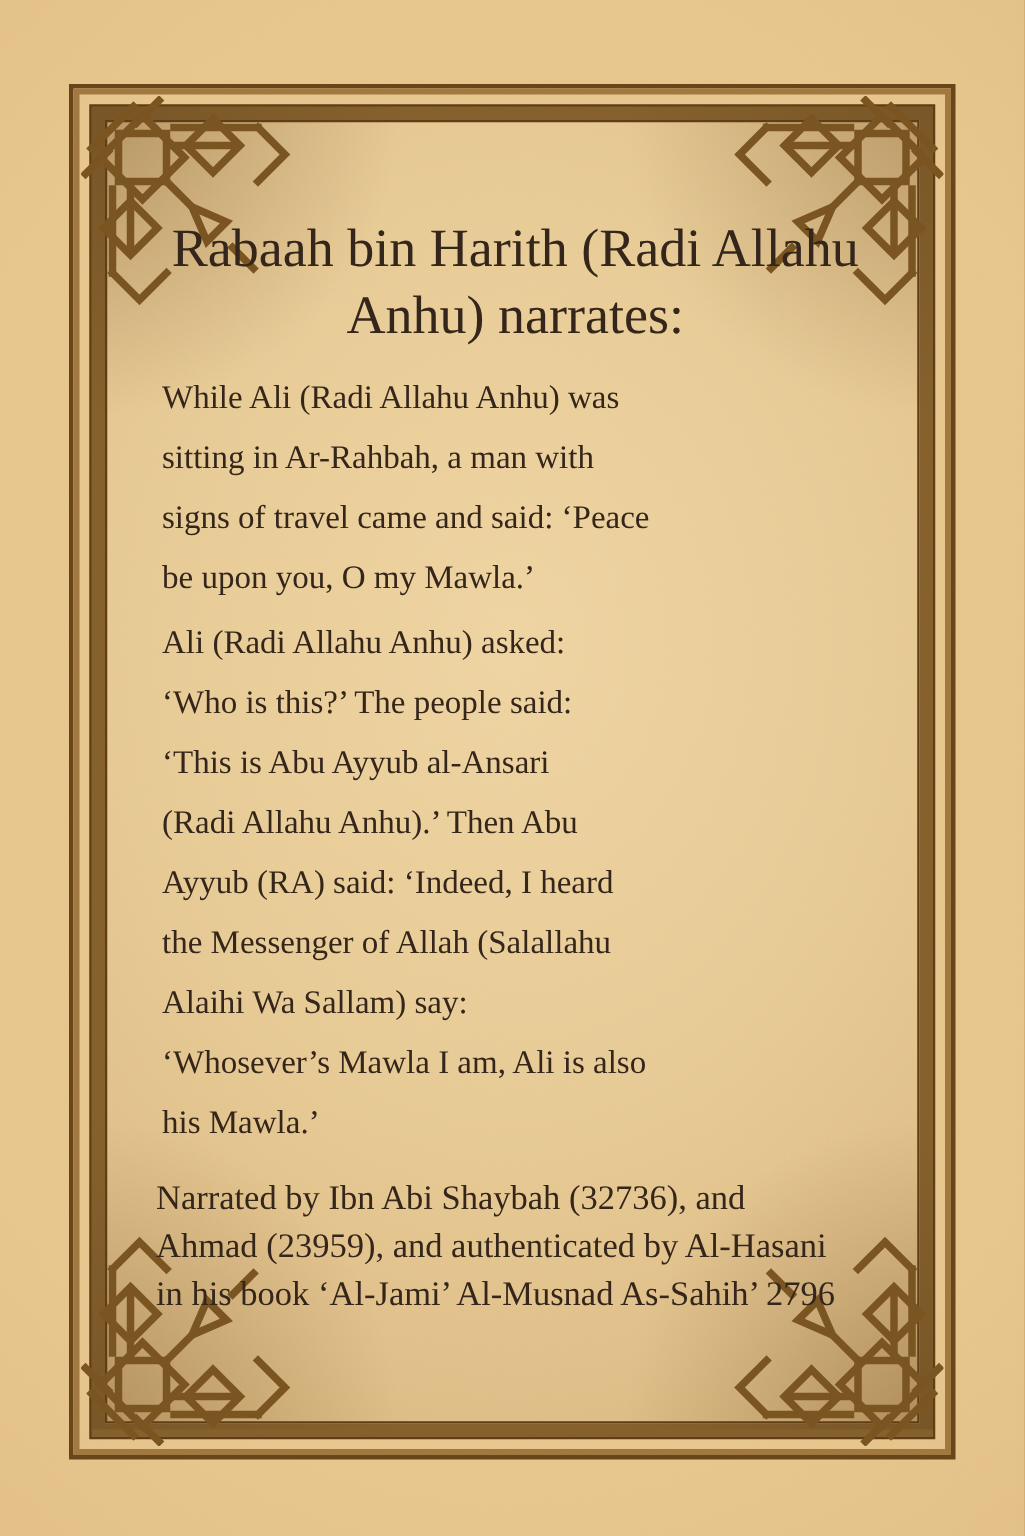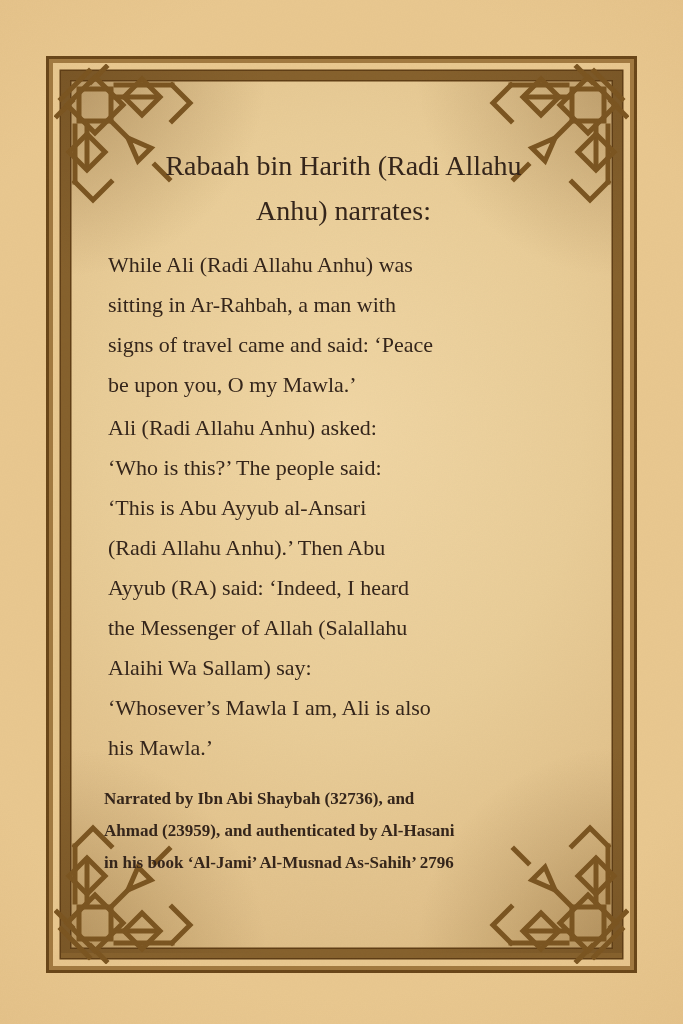--- a/index.html
+++ b/index.html
@@ -34,25 +34,25 @@
   .orn{position:absolute;width:150px;height:150px;}
   .orn.tl{left:54px;top:64px;}
   .orn.tr{left:479px;top:64px;transform:scaleX(-1);}
   .orn.bl{left:54px;top:814px;transform:scaleY(-1);}
   .orn.br{left:479px;top:814px;transform:scale(-1,-1);}
   .content{
     position:absolute;left:70px;top:80px;width:543px;height:868px;box-sizing:border-box;
     padding:63px 28px 0 38px;color:#33241a;
   }
   .heading{
-    font-size:28px;line-height:45px;text-align:center;white-space:pre;margin:0 0 12px -6px;
+    font-size:36px;line-height:45px;text-align:center;white-space:pre;margin:0 0 12px -6px;
   }
   .para{font-size:22px;line-height:40px;white-space:pre;margin:0;}
   .para.p2{margin-top:3px;}
-  .citation{font-size:17px;line-height:32px;white-space:pre;margin:15px 0 0 -4px;font-weight:bold;}
+  .citation{font-size:23px;line-height:32px;white-space:pre;margin:15px 0 0 -4px;}
   .grain{position:absolute;inset:0;pointer-events:none;opacity:.55;}
 </style>
 </head>
 <body>
 
 <div id="stage">
   <div class="bg"></div>
 
   <div class="frame-outer">
     <div class="frame-inner"></div>

